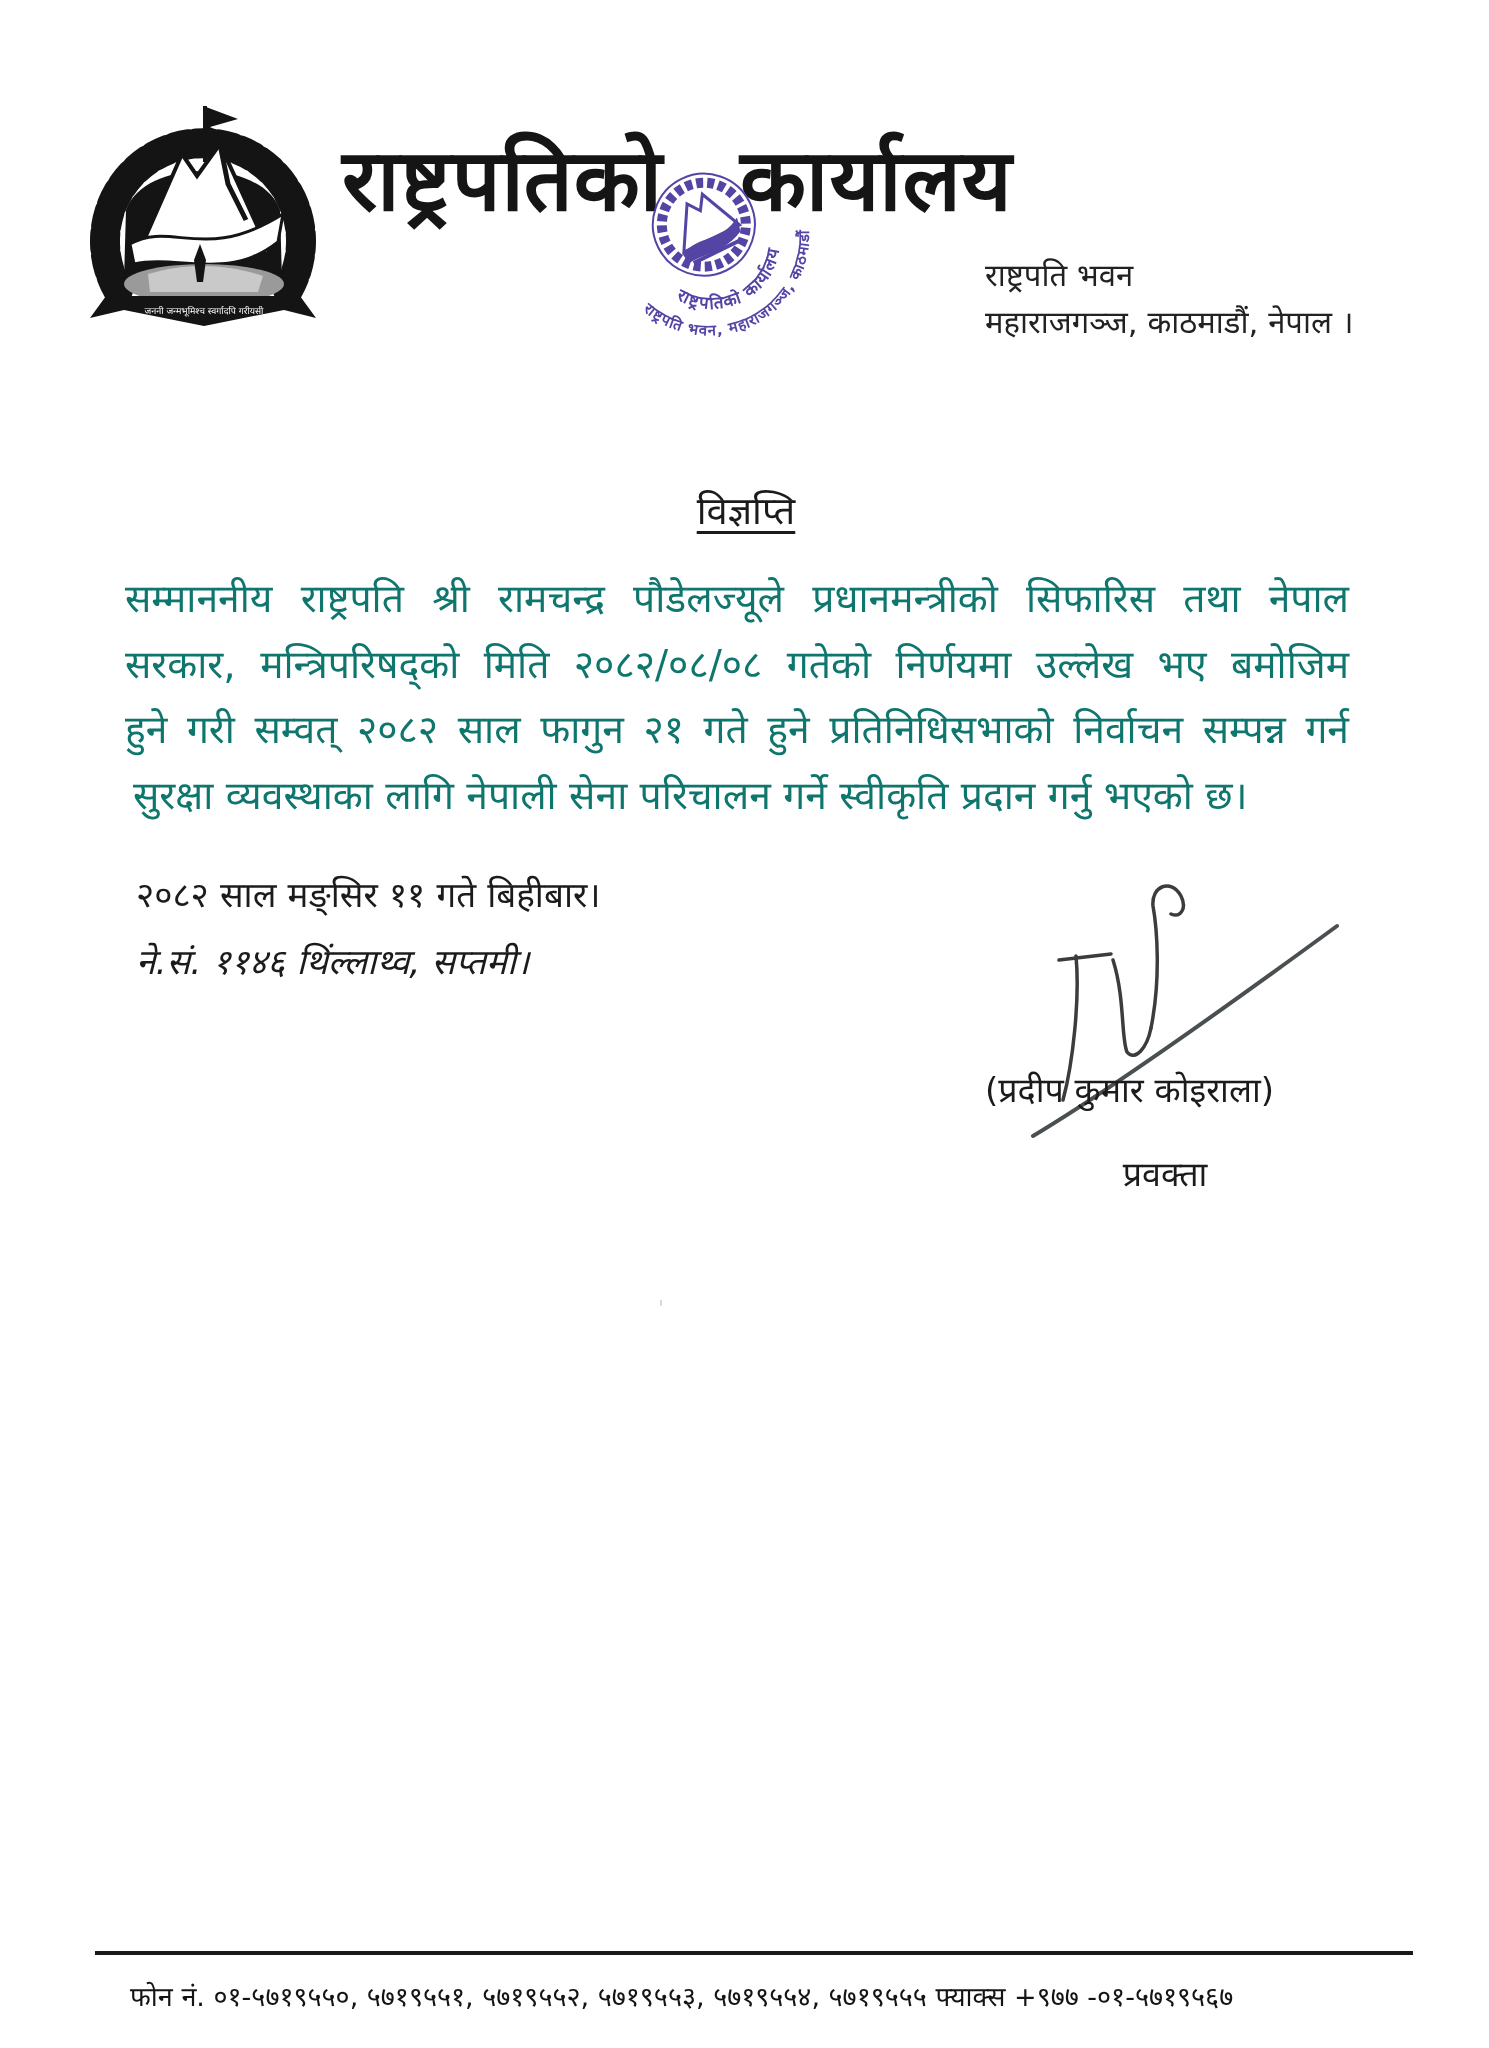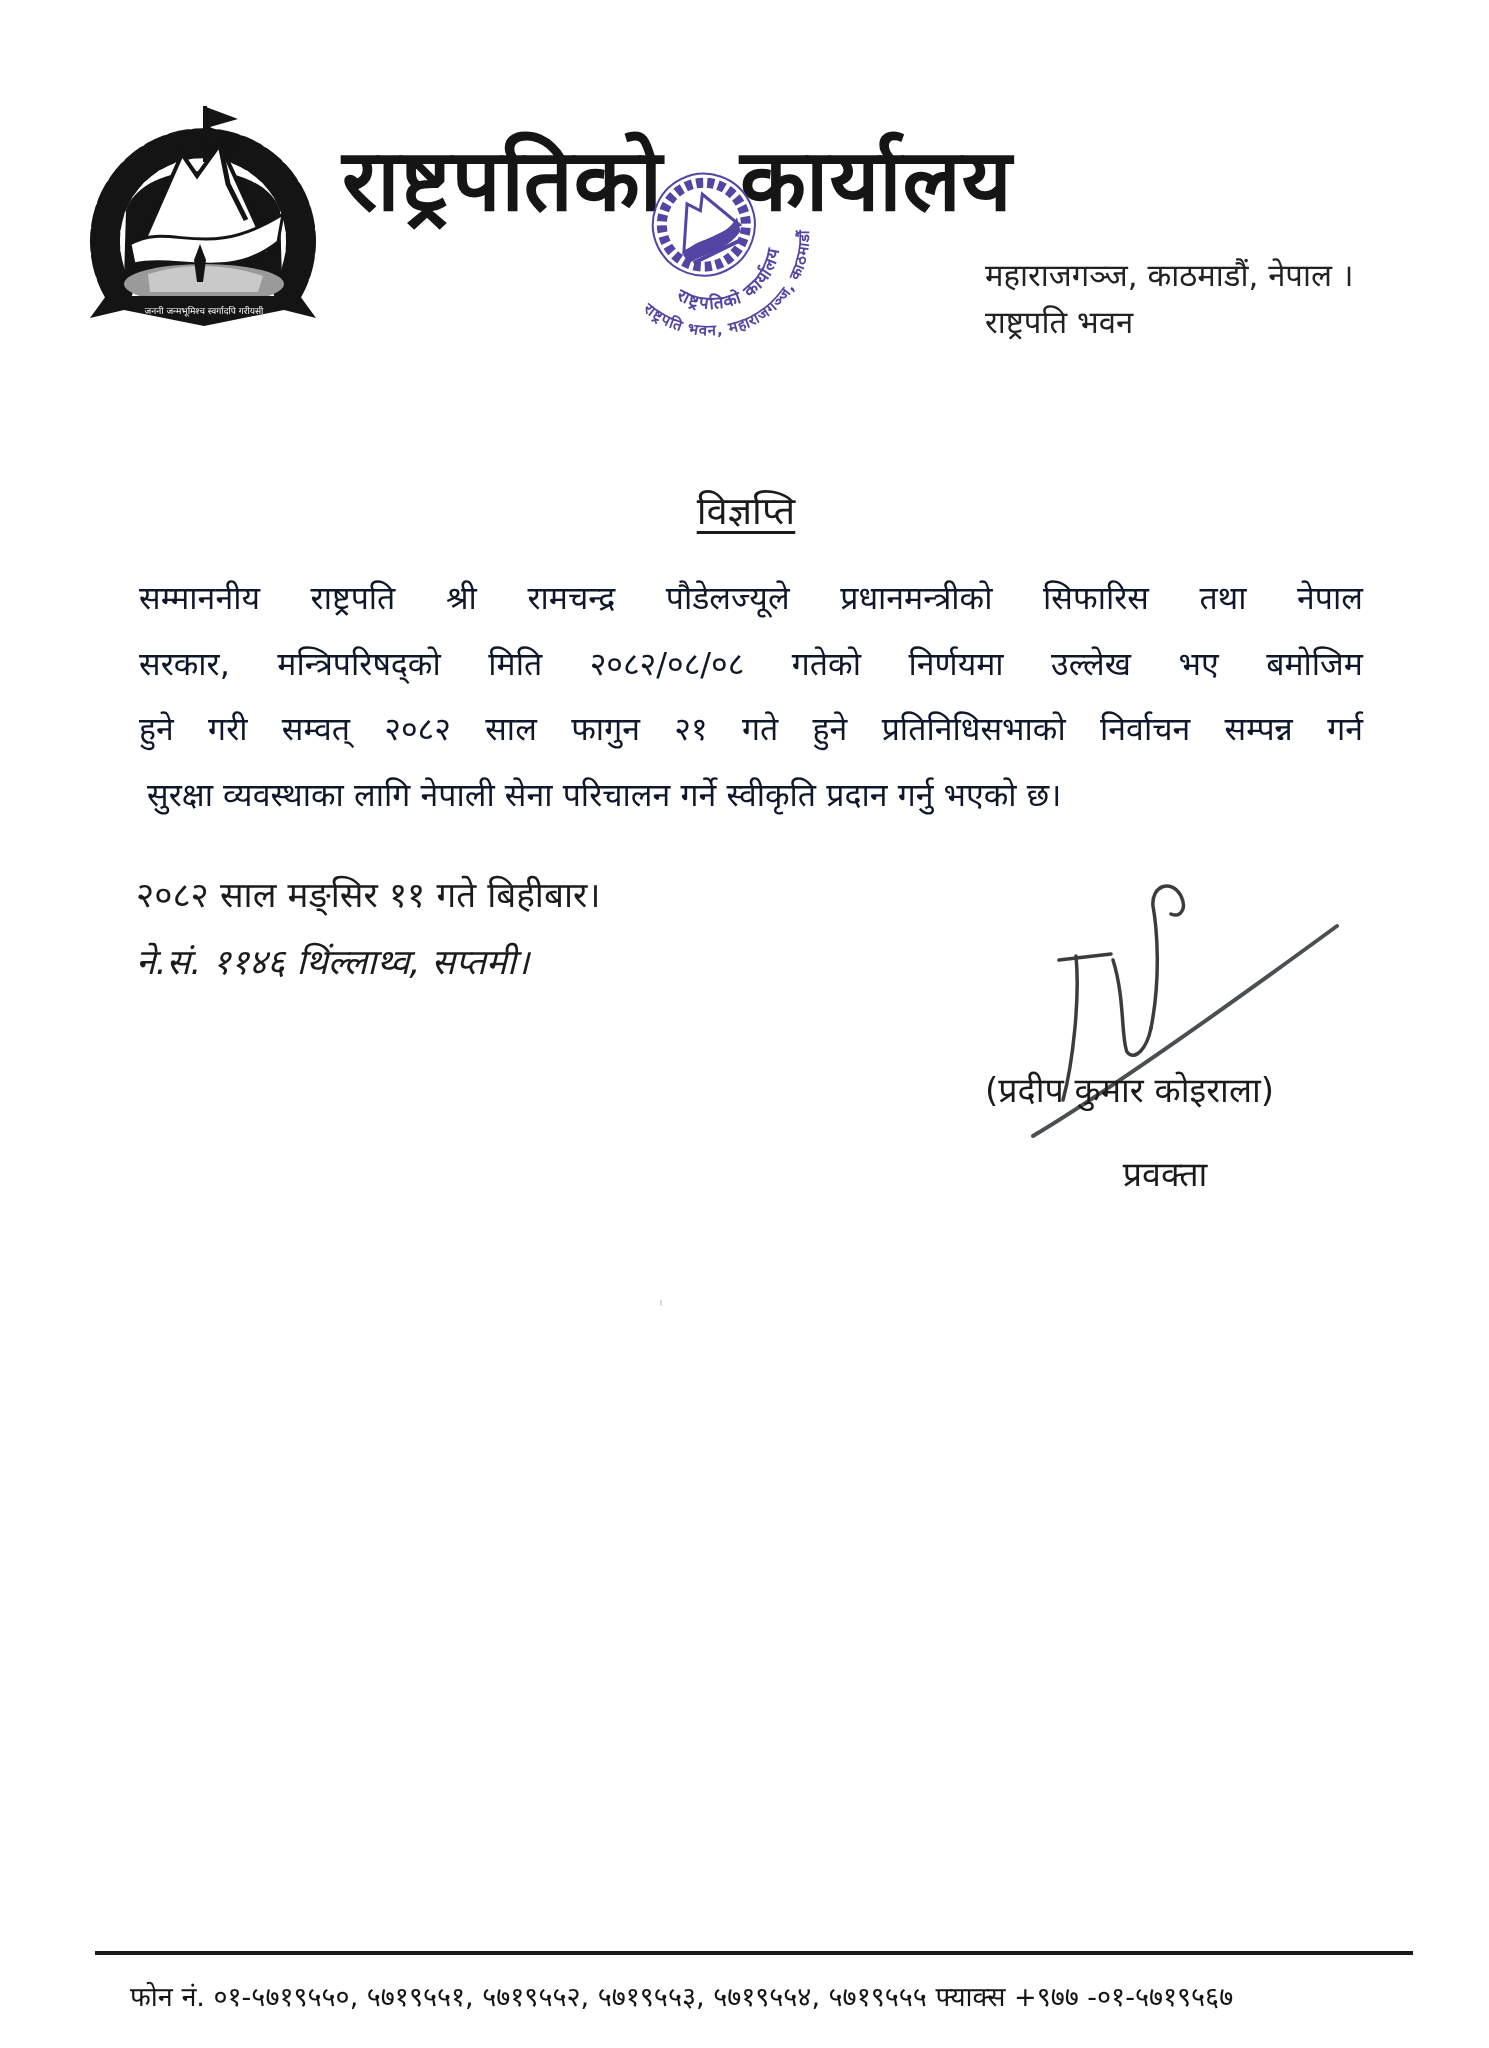--- a/index.html
+++ b/index.html
@@ -27,22 +27,22 @@
   .heading{
     position:absolute;left:135px;top:483px;width:1222px;
     text-align:center;font-size:38px;font-weight:normal;
   }
   .heading span{
     text-decoration:underline;
     text-underline-offset:7px;
     text-decoration-thickness:2.5px;
   }
   .bodyblock{
-    position:absolute;left:139px;top:566px;width:1224px;
-    font-size:32px;color:#0f172a;
+    position:absolute;left:125px;top:566px;width:1224px;
+    font-size:39px;color:#0f766e;
   }
   .bodyline{display:block;height:65.5px;line-height:65.5px;text-align:justify;text-align-last:justify;white-space:normal;}
   .bodyline.last{text-align-last:left;margin-left:8px;}
   .dateline1{position:absolute;left:136px;top:870px;font-size:35px;white-space:nowrap;}
   .dateline2{position:absolute;left:136px;top:937px;font-size:35px;white-space:nowrap;font-style:italic;}
   
   .signature{position:absolute;left:975px;top:848px;width:390px;height:300px;}
   .sig-name{
     position:absolute;left:985px;top:1066px;width:360px;
     text-align:left;font-size:34px;white-space:nowrap;
@@ -109,22 +109,22 @@
       <text font-size="17" fill="#4b3aa0" font-weight="bold" letter-spacing="1.5">
         <textPath href="#arcIn" startOffset="50%" text-anchor="middle">राष्ट्रपतिको कार्यालय</textPath>
       </text>
       <text font-size="15" fill="#4b3aa0" font-weight="bold" letter-spacing="1">
         <textPath href="#arcOut" startOffset="50%" text-anchor="middle">राष्ट्रपति भवन, महाराजगञ्ज, काठमाडौं</textPath>
       </text>
     </g>
   </svg>
 
   <div class="addr">
+    <div>राष्ट्रपति भवन</div>
     <div>महाराजगञ्ज, काठमाडौं, नेपाल  ।</div>
-    <div>राष्ट्रपति भवन</div>
   </div>
 
   <div class="heading">
     <span>विज्ञप्ति</span>
   </div>
 
   <div class="bodyblock">
     <span class="bodyline">सम्माननीय राष्ट्रपति श्री रामचन्द्र पौडेलज्यूले प्रधानमन्त्रीको सिफारिस तथा नेपाल</span>
     <span class="bodyline">सरकार, मन्त्रिपरिषद्को मिति २०८२/०८/०८ गतेको निर्णयमा उल्लेख भए बमोजिम</span>
     <span class="bodyline">हुने गरी सम्वत् २०८२ साल फागुन २१ गते हुने प्रतिनिधिसभाको निर्वाचन सम्पन्न गर्न</span>

